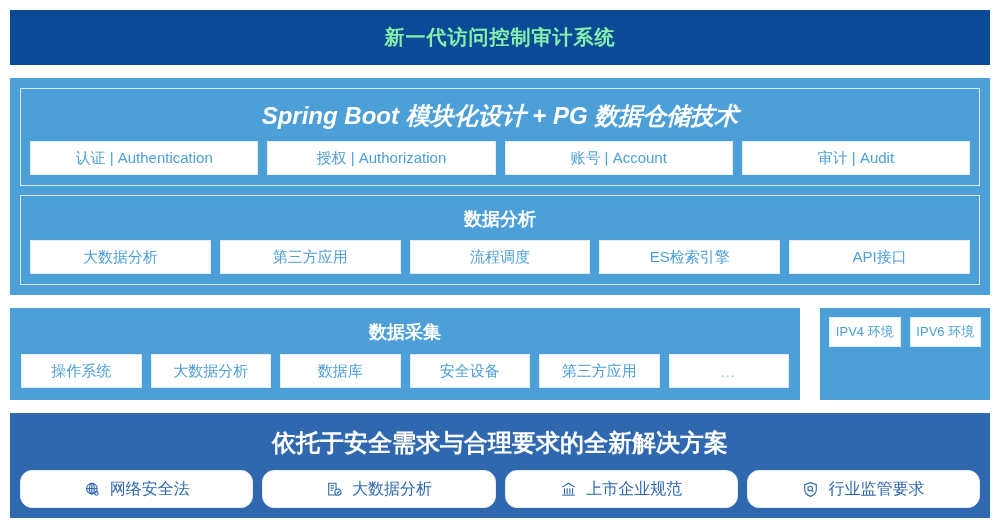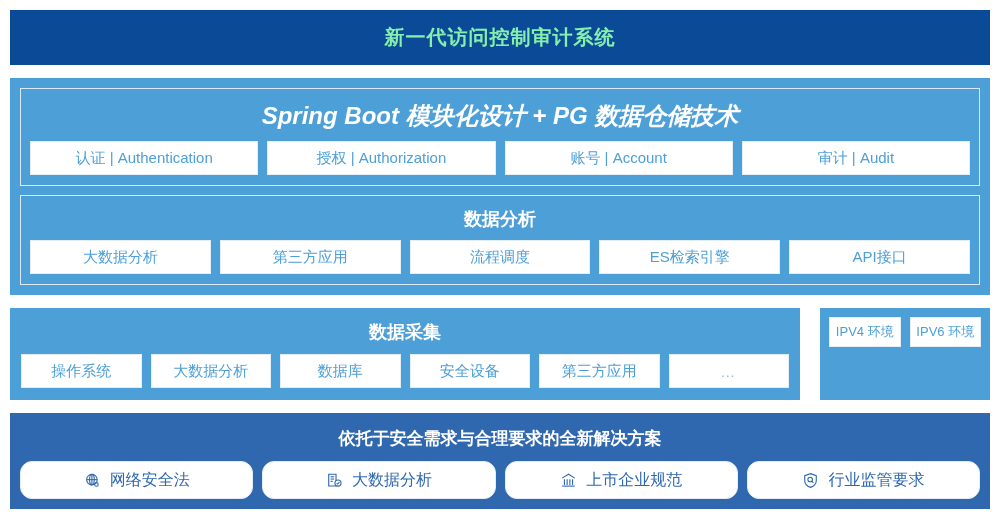--- a/index.html
+++ b/index.html
@@ -124,21 +124,21 @@
     letter-spacing: 2px;
     color: #8cc2e6;
   }
 
   
   .panel-dark .group {
     border: none;
     padding: 0;
   }
   .panel-dark .group-title {
-    font-size: 17px;
+    font-size: 24px;
     padding: 4px 0 11px 0;
   }
   .icon-card {
     gap: 9px;
   }
   .ic {
     width: 17px;
     height: 17px;
     flex: 0 0 auto;
     display: inline-flex;

